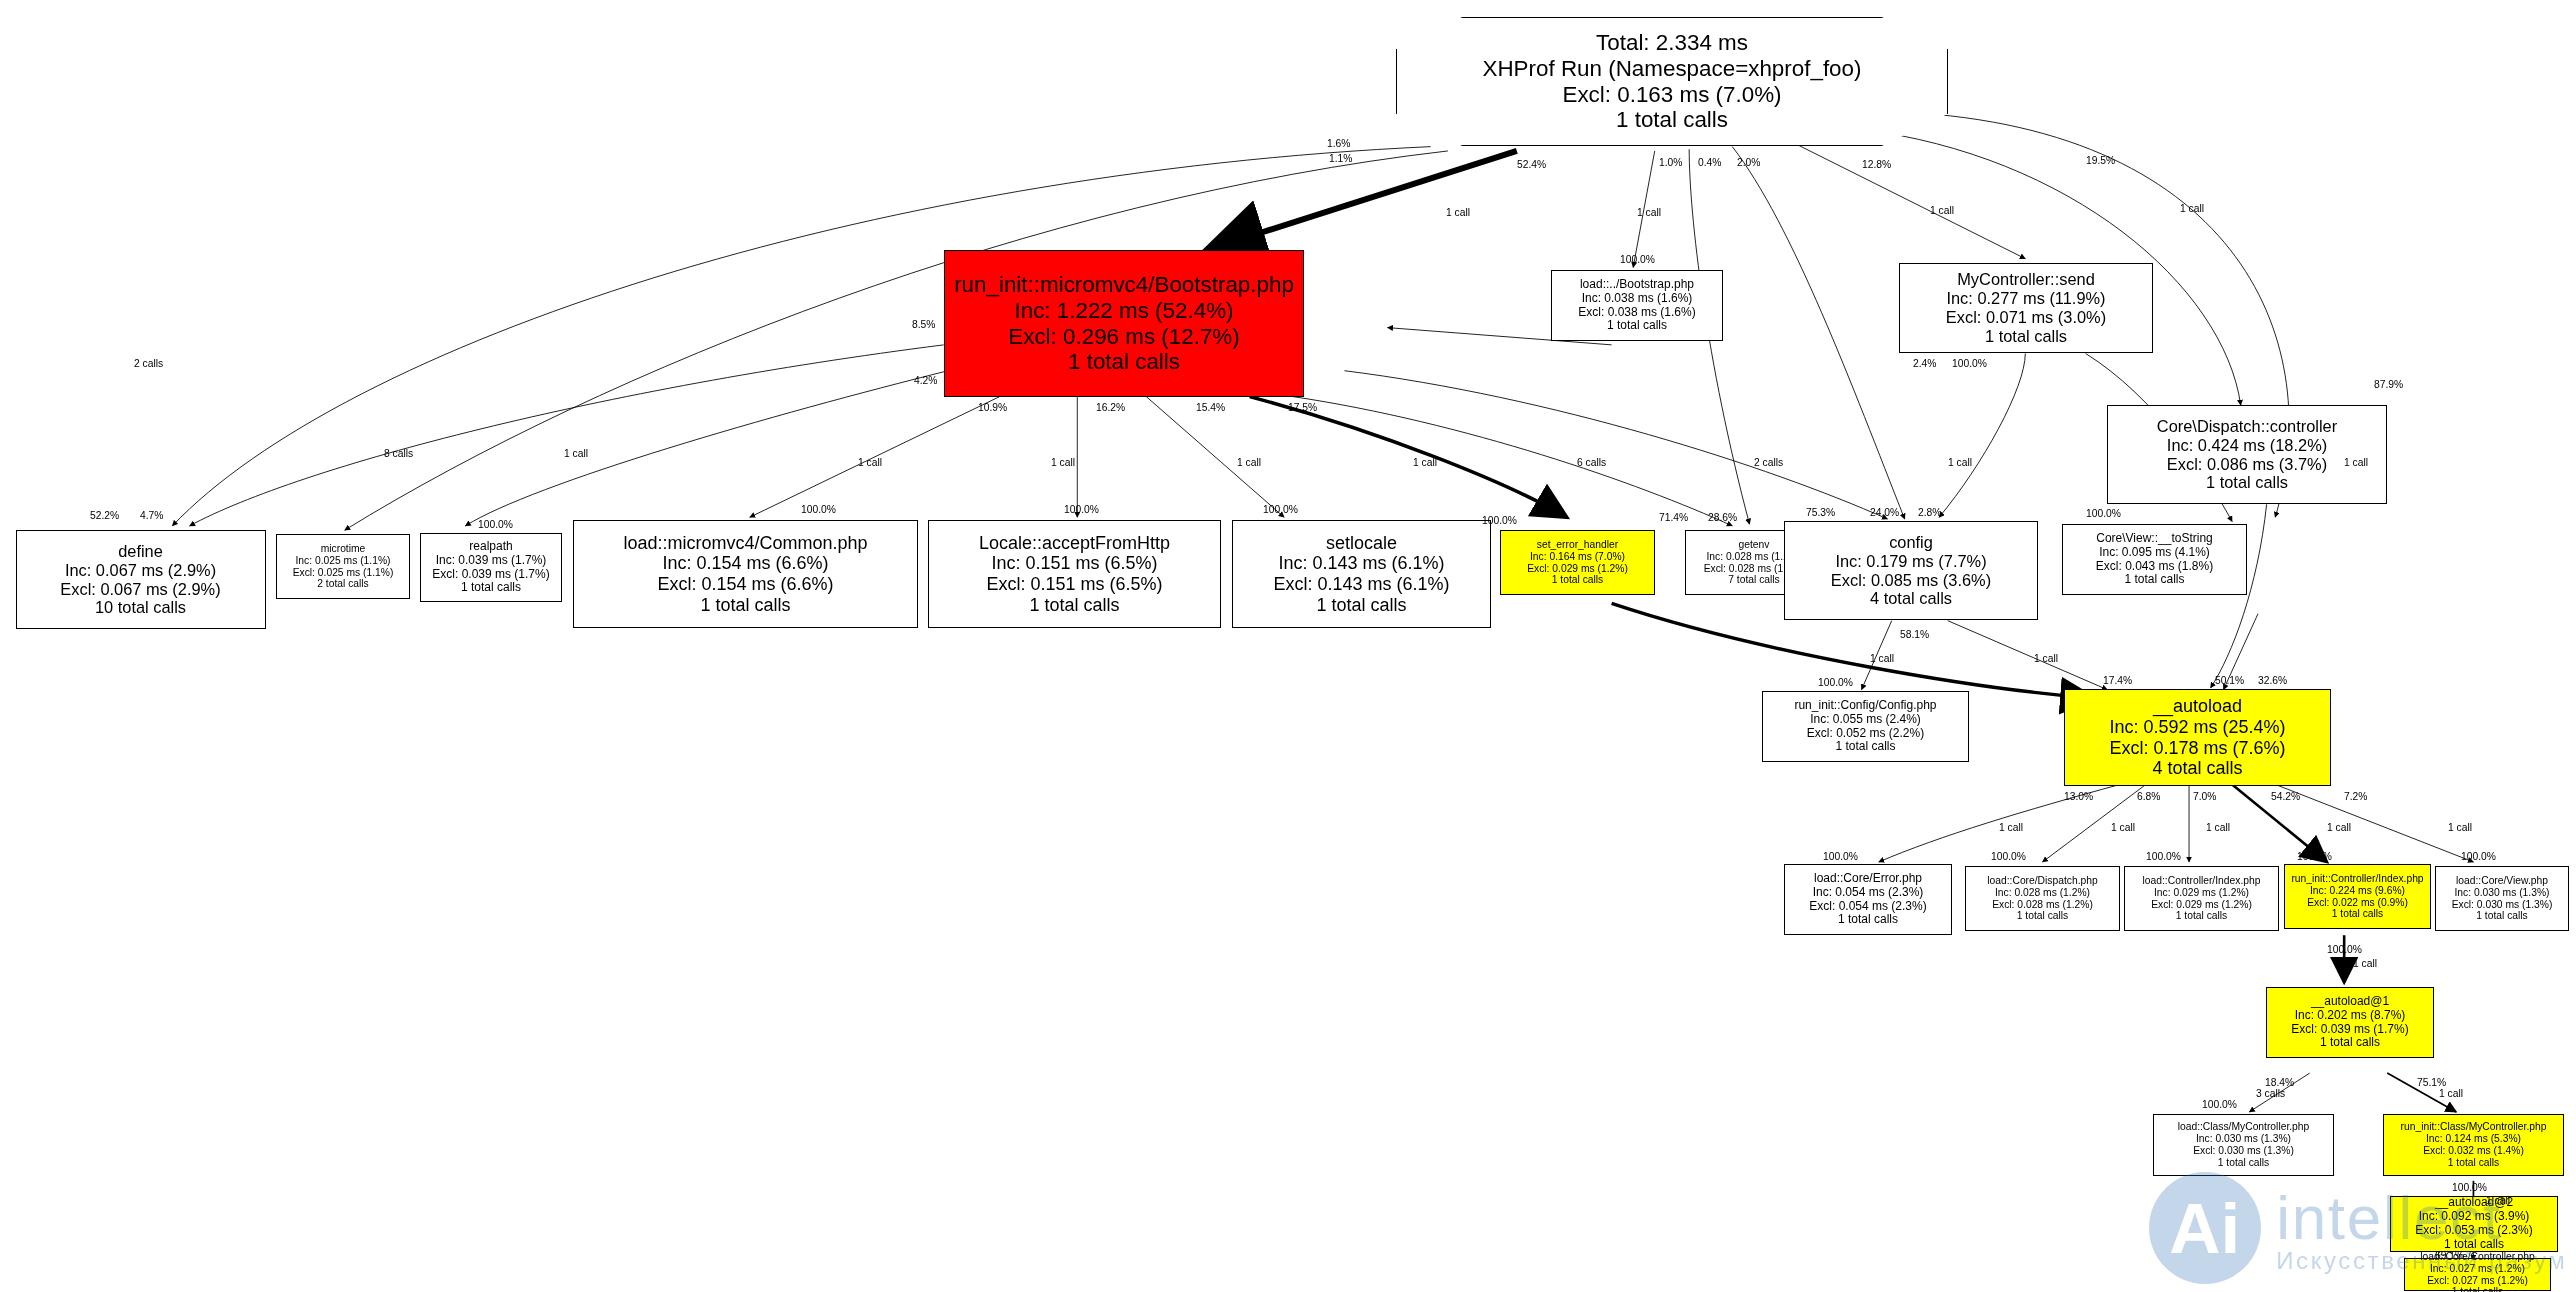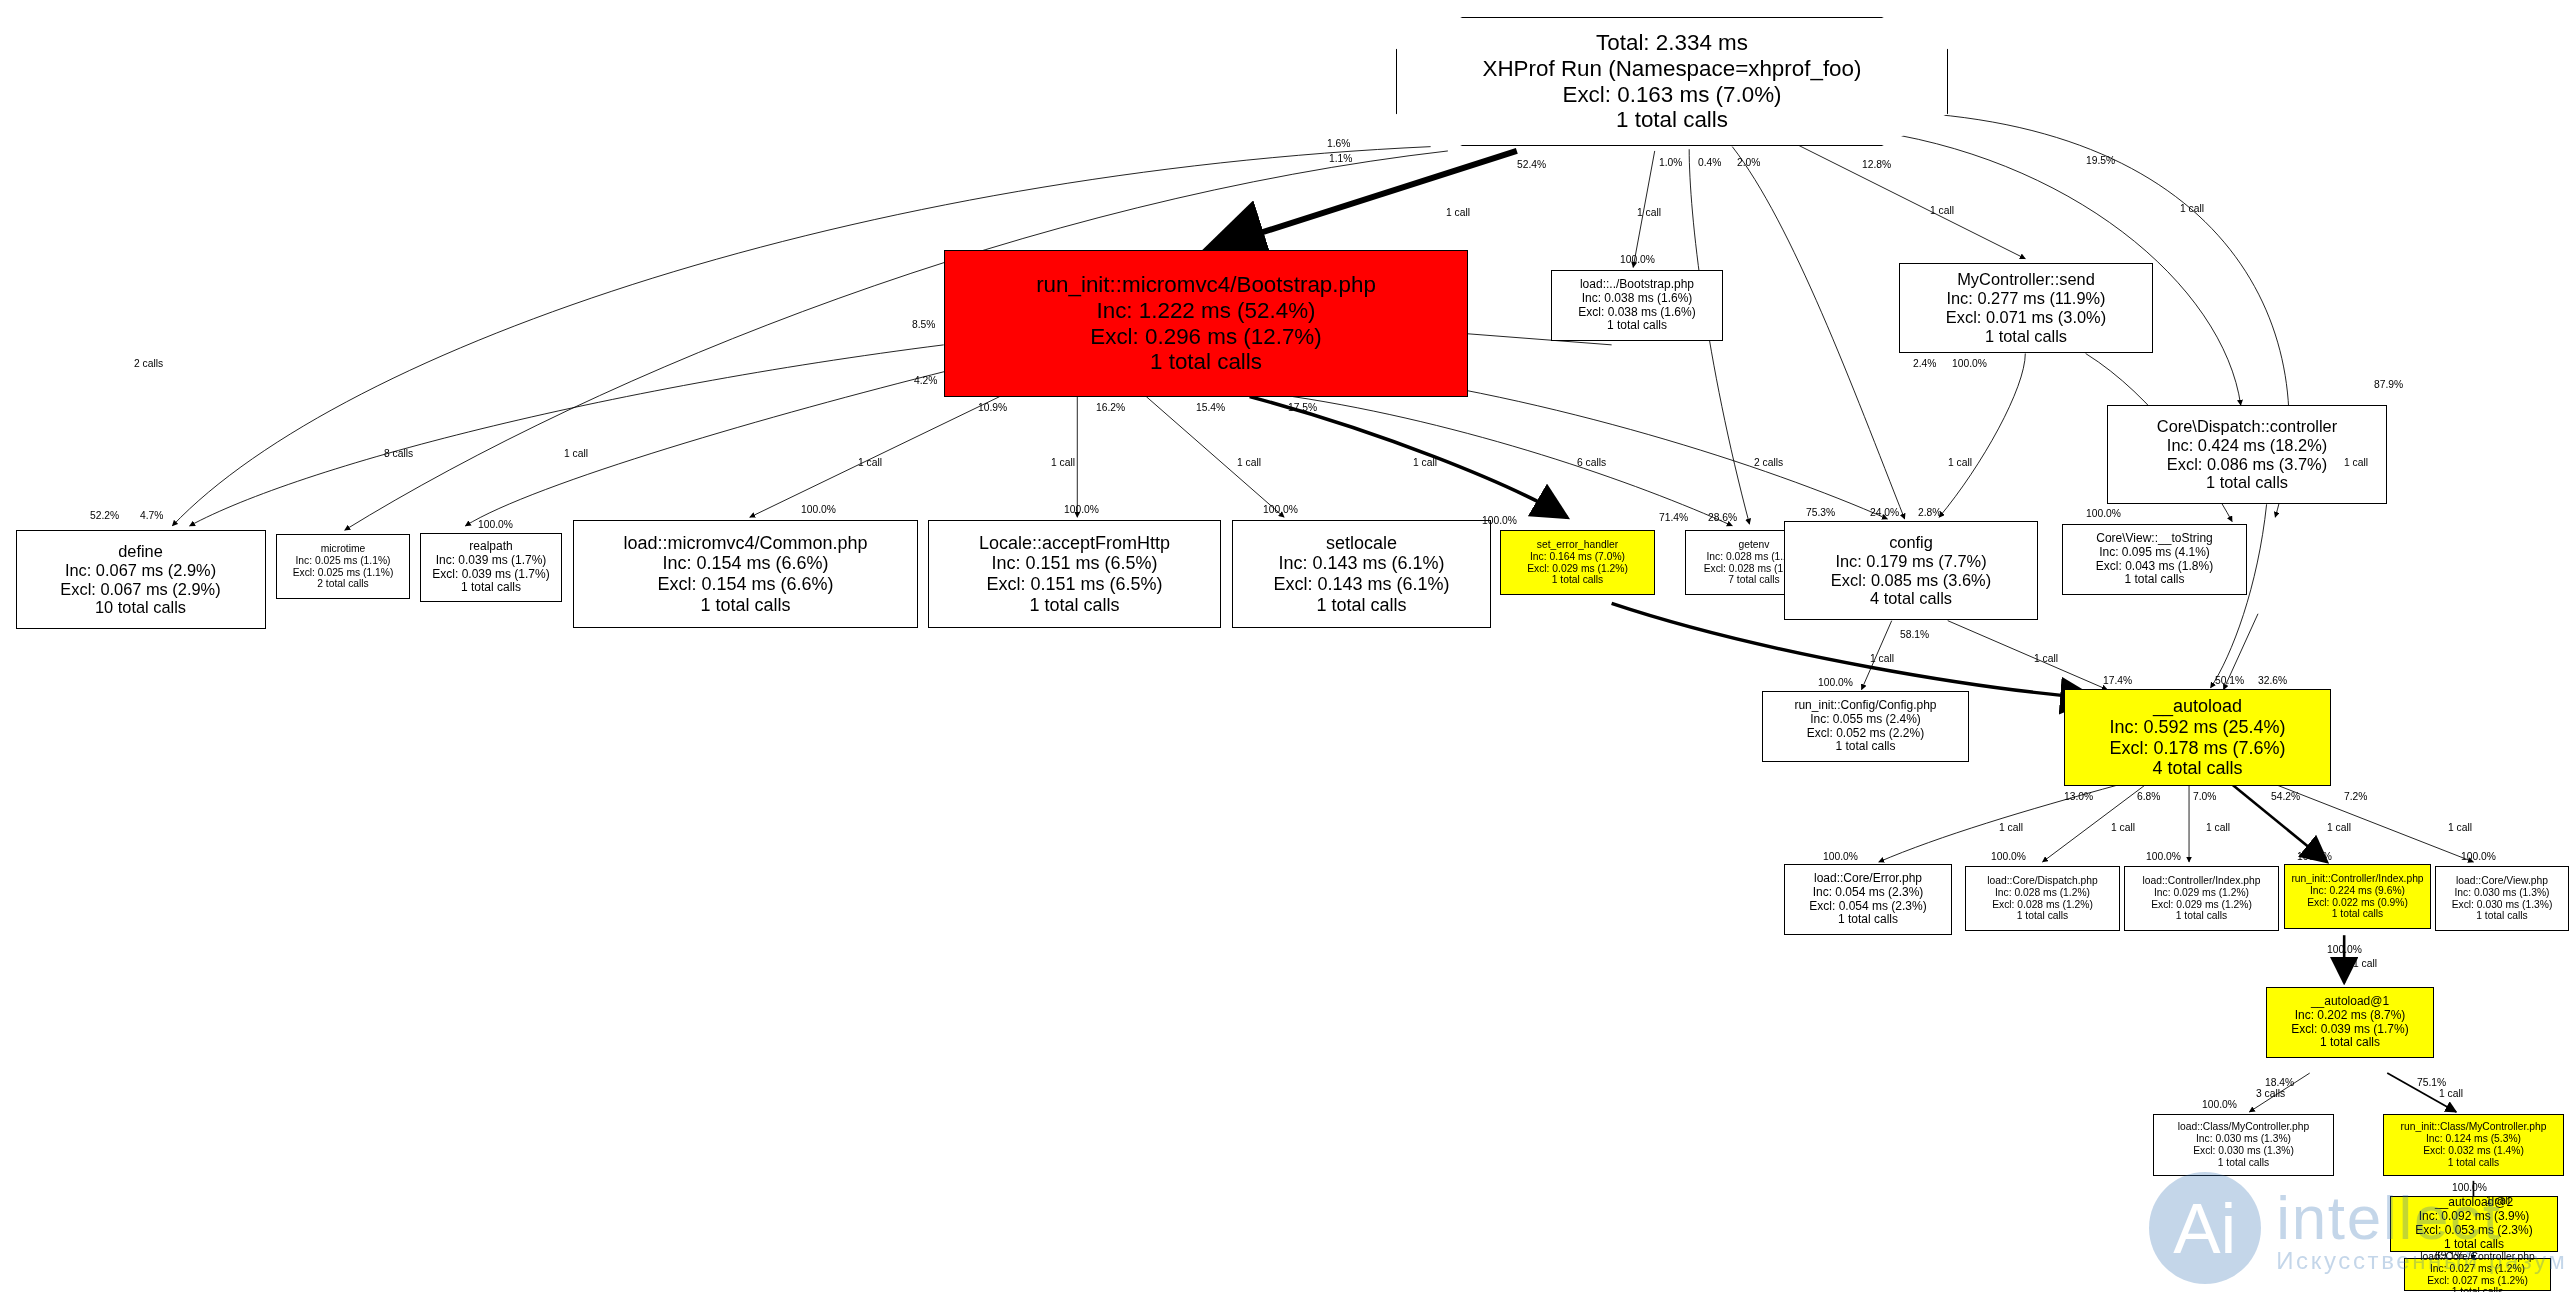--- a/index.html
+++ b/index.html
@@ -10,21 +10,21 @@
 .red{background:#ff0000}
 .yellow{background:#ffff00}
 .fs-xl div{font-size:22.4px}
 .fs-lg div{font-size:18px}
 .fs-md div{font-size:16.4px}
 .fs-sm div{font-size:12px}
 .fs-xs div{font-size:10.3px}
 .edge-label{position:absolute;font-size:10.3px;color:#000;white-space:nowrap}
 svg.edges{position:absolute;left:0;top:0;width:2576px;height:1293px;pointer-events:none}
 .watermark{position:absolute;right:8.6px;bottom:8.6px;display:flex;align-items:center;gap:15.5px;opacity:.28;pointer-events:none}
-.watermark .circle{width:112px;height:112px;border-radius:50%;background:#2f6fb3;display:flex;align-items:center;justify-content:center;color:#fff;font-size:71px;font-weight:400}
+.watermark .circle{width:112px;height:112px;border-radius:50%;background:#2f6fb3;display:flex;align-items:center;justify-content:center;color:#fff;font-size:71px;font-weight:700}
 .watermark .txt .t1{font-size:62px;color:#2f6fb3;letter-spacing:1.7px}
 .watermark .txt .t2{font-size:24px;color:#2f6fb3;letter-spacing:2.6px;margin-top:-5.2px}
 </style>
 </head>
 <body>
 
 <div class="canvas">
 
 <svg class="edges" viewBox="0 0 2989 1500" width="2576" height="1293">
   <defs>
@@ -85,21 +85,21 @@
   <path d="M1870,400 L1610,380" stroke="#000" fill="none" stroke-width="1" marker-end="url(#arr)"></path>
 </svg>
 
 <div class="node root fs-xl" style="left:1396px;top:17px;width:552px;height:129px;clip-path:polygon(12% 0,88% 0,100% 25%,100% 75%,88% 100%,12% 100%,0 75%,0 25%)">
   <div>Total: 2.334 ms</div>
   <div>XHProf Run (Namespace=xhprof_foo)</div>
   <div>Excl: 0.163 ms (7.0%)</div>
   <div>1 total calls</div>
 </div>
 
-<div class="node red fs-xl" style="left:944px;top:250px;width:524px;height:147px">
+<div class="node red fs-xl" style="left:944px;top:250px;width:360px;height:147px">
   <div>run_init::micromvc4/Bootstrap.php</div>
   <div>Inc: 1.222 ms (52.4%)</div>
   <div>Excl: 0.296 ms (12.7%)</div>
   <div>1 total calls</div>
 </div>
 
 <div class="node fs-sm" style="left:1551px;top:270px;width:172px;height:71px">
   <div>load::../Bootstrap.php</div>
   <div>Inc: 0.038 ms (1.6%)</div>
   <div>Excl: 0.038 ms (1.6%)</div>

